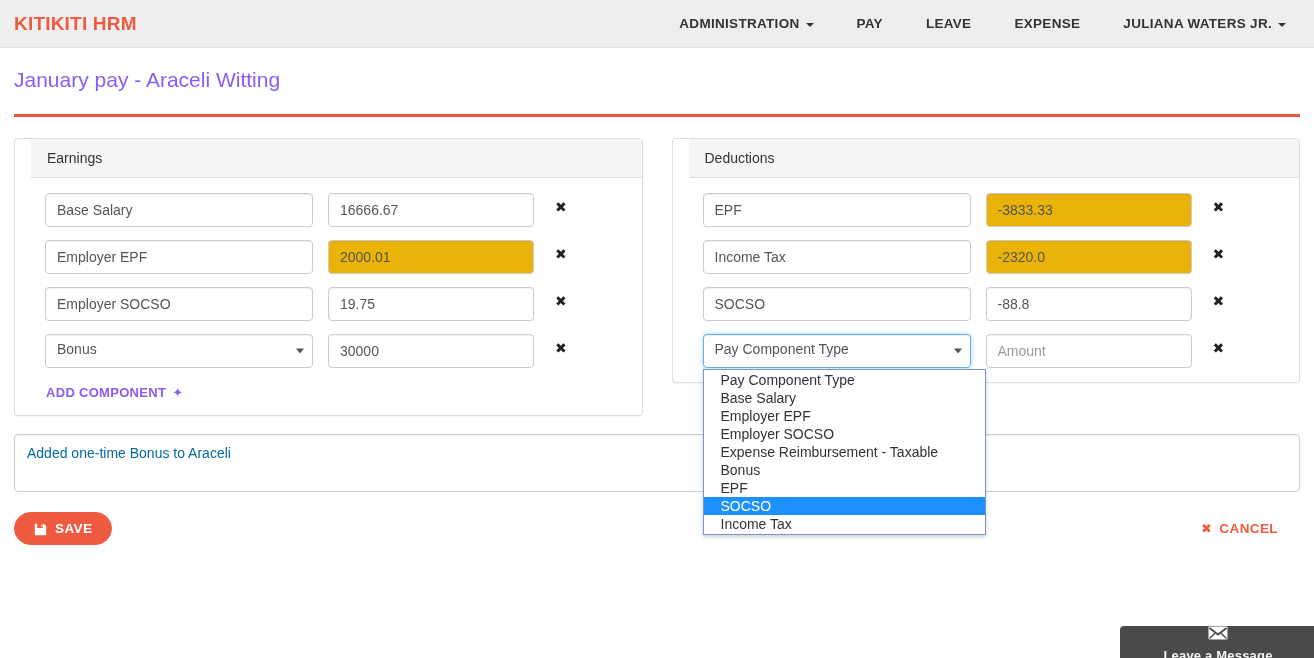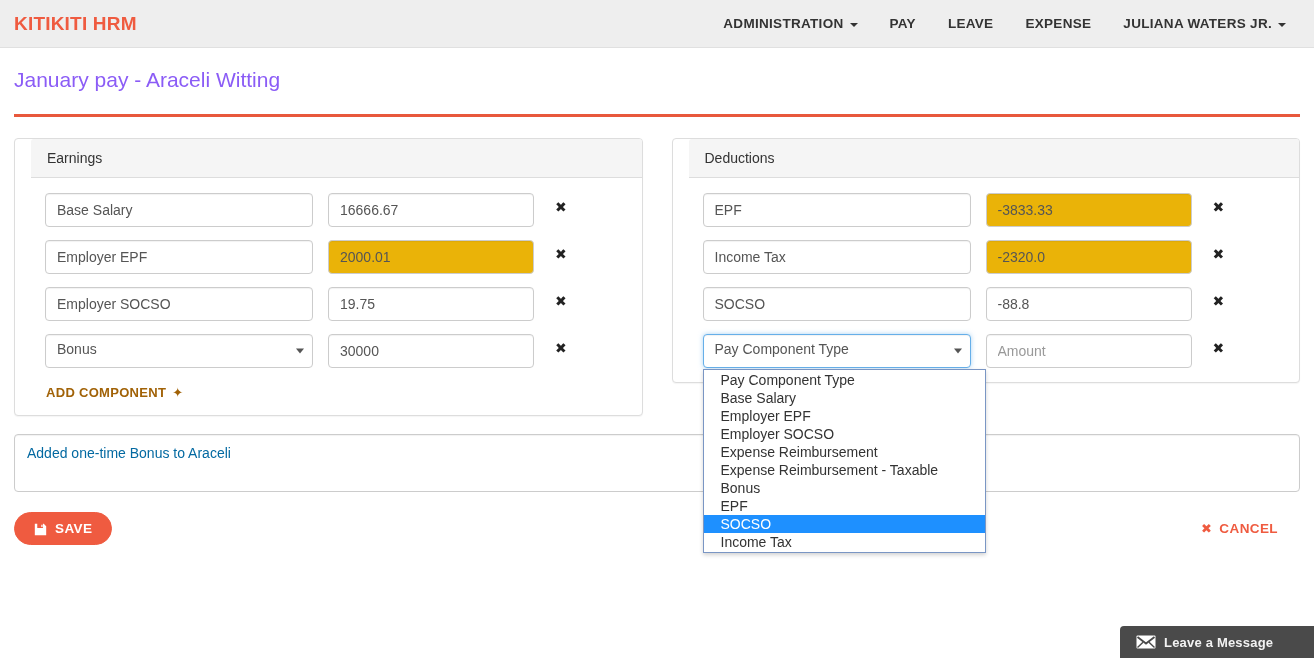--- a/index.html
+++ b/index.html
@@ -26,21 +26,21 @@
     font-size: 19px;
     font-weight: bold;
     color: #ef5b40;
     letter-spacing: 0.2px;
     white-space: nowrap;
   }
   .nav-right {
     margin-left: auto;
     display: flex;
     align-items: center;
-    gap: 4px;
+    gap: 15px;
   }
   .nav-item {
     font-size: 13.5px;
     font-weight: bold;
     color: #333333;
     letter-spacing: 0.3px;
     padding: 10px 14px;
     white-space: nowrap;
     cursor: pointer;
     display: flex;
@@ -167,21 +167,21 @@
 
   .add-component {
     display: inline-flex;
     align-items: center;
     gap: 6px;
     margin-top: 17px;
     margin-left: 1px;
     font-size: 13px;
     font-weight: bold;
     letter-spacing: 0.3px;
-    color: #a16207;
+    color: #8b5cf6;
     text-decoration: none;
     cursor: pointer;
     font-family: "Liberation Sans", sans-serif;
   }
   .add-component .plus {
     font-family: "DejaVu Sans", sans-serif;
     font-size: 13px;
   }
 
   
@@ -282,20 +282,21 @@
     bottom: 0;
     width: 194px;
     height: 32px;
     background: #4a4a4a;
     border-radius: 4px 0 0 0;
     display: flex;
     align-items: center;
     gap: 8px;
     padding: 0 14px 0 16px;
     cursor: pointer;
+    flex-direction: column;
   }
   .chat-widget .env { width: 20px; height: 14px; display: inline-block; }
   .chat-widget .label {
     color: #f2f2f2;
     font-size: 13px;
     font-weight: bold;
     letter-spacing: 0.2px;
   }
 </style>
 </head>
@@ -430,21 +431,20 @@
         <div class="field-name">
           <div class="select-wrap open">
             <div class="form-control">Pay Component Type</div>
             <span class="select-arrow"></span>
 
             <div class="dropdown-list">
               <div class="opt">Pay Component Type</div>
               <div class="opt">Base Salary</div>
               <div class="opt">Employer EPF</div>
               <div class="opt">Employer SOCSO</div>
-              <div class="opt">Expense Reimbursement</div>
               <div class="opt">Expense Reimbursement - Taxable</div>
               <div class="opt">Bonus</div>
               <div class="opt">EPF</div>
               <div class="opt selected">SOCSO</div>
               <div class="opt">Income Tax</div>
             </div>
           </div>
         </div>
         <div class="field-amount">
           <input class="form-control" type="text" placeholder="Amount" style="">

